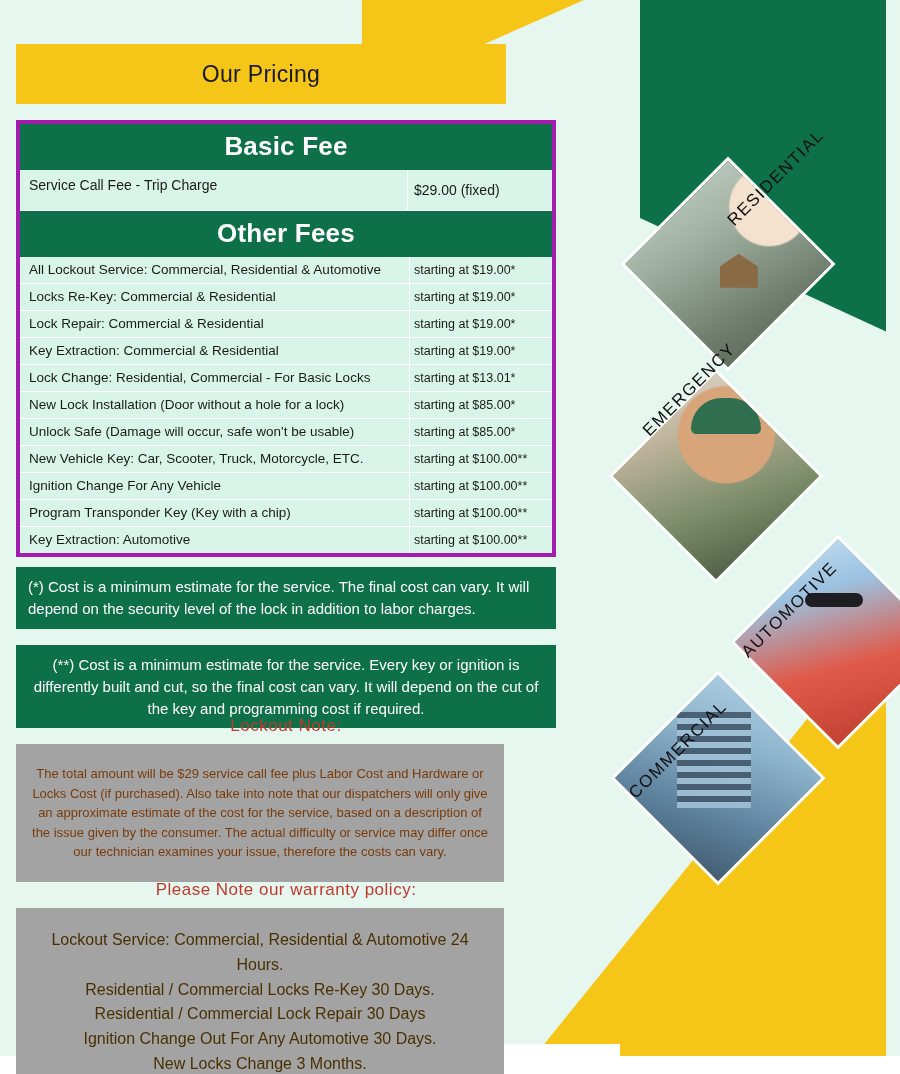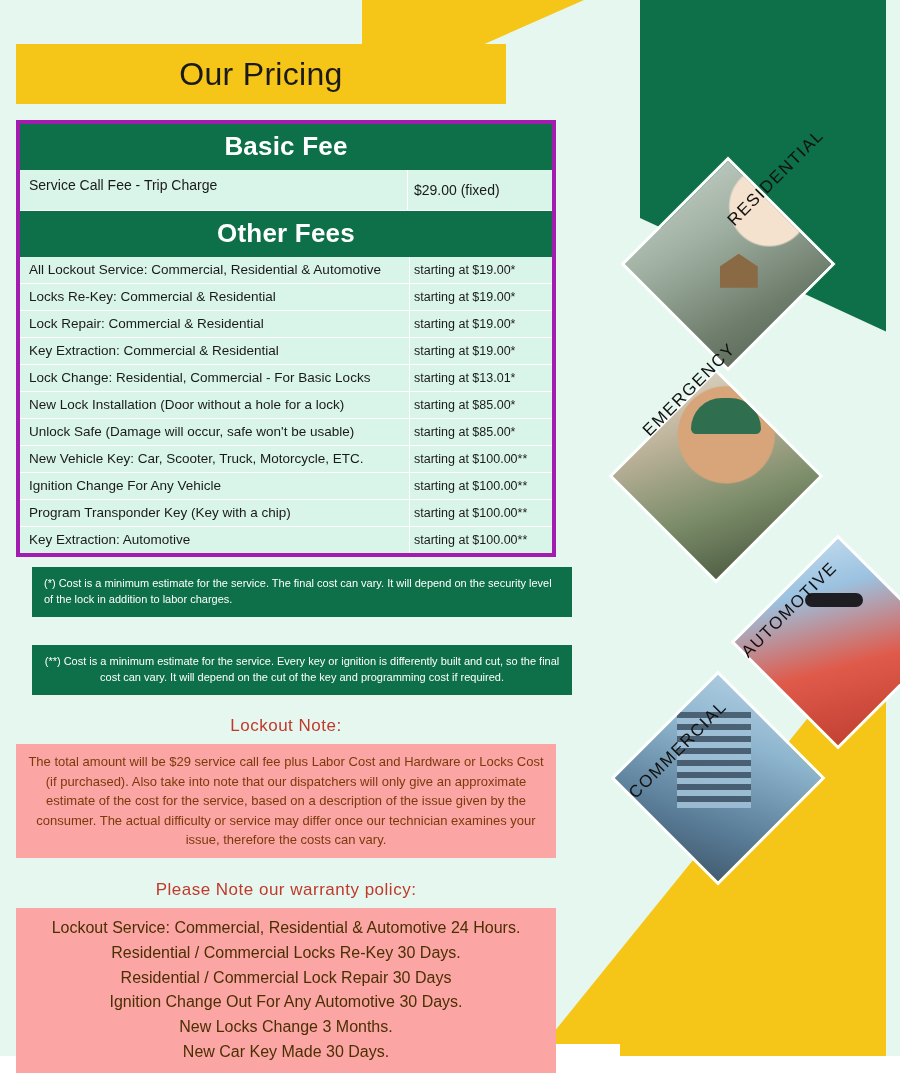--- a/index.html
+++ b/index.html
@@ -74,21 +74,21 @@
 
   
   .title-bar {
     position: absolute;
     left: 16px; top: 44px;
     width: 490px; height: 60px;
     background: #f5c518;
     display: flex; align-items: center; justify-content: center;
   }
   .title-bar .title-text {
-    font-size: 32px;
+    font-size: 23px;
     color: #1a1a1a;
     letter-spacing: .3px;
   }
 
   
   .table-wrap {
     position: absolute;
     left: 16px; top: 120px;
     width: 540px;
     border: 4px solid #a21caf;
@@ -124,25 +124,25 @@
     color: #1a1a1a;
     border-left: 1px solid #ffffff;
     display: flex; align-items: center;
   }
   .basic-row .fee-label { font-size: 14px; padding-top: 7px; padding-bottom: 17px; }
   .basic-row .fee-price { font-size: 14px; justify-content: flex-start; padding-left: 6px;}
 
   
   .note-green {
     position: absolute;
-    left: 32px;
+    left: 16px;
     width: 540px;
     background: #0d7048;
     color: #ffffff;
-    font-size: 11px;
+    font-size: 15px;
     line-height: 1.45;
     box-sizing: border-box;
     padding: 9px 12px;
     text-align: center;
   }
   #note-star { top: 567px; }
   #note-doublestar { top: 645px; }
   #note-star .note-text { text-align: left; }
 
   .please-note {
@@ -151,28 +151,28 @@
     text-align: center;
     color: #c0392b;
     font-size: 17px;
     letter-spacing: .5px;
   }
   #please-note-1 { top: 716px; }
   #please-note-2 { top: 880px; font-size: 17px; }
 
   .note-yellow {
     position: absolute;
-    left: 16px; width: 540px;
-    background: #fca5a5;
+    left: 16px; width: 488px;
+    background: #a3a3a3;
     color: #7a3b0a;
     font-size: 13px;
     line-height: 1.5;
     text-align: center;
     box-sizing: border-box;
-    padding: 8px 12px;
+    padding: 20px 12px;
   }
   #total-note { top: 744px; }
   #warranty-note {
     top: 908px;
     color: #4a3000;
     font-size: 16px;
     line-height: 1.55;
   }
 
   

